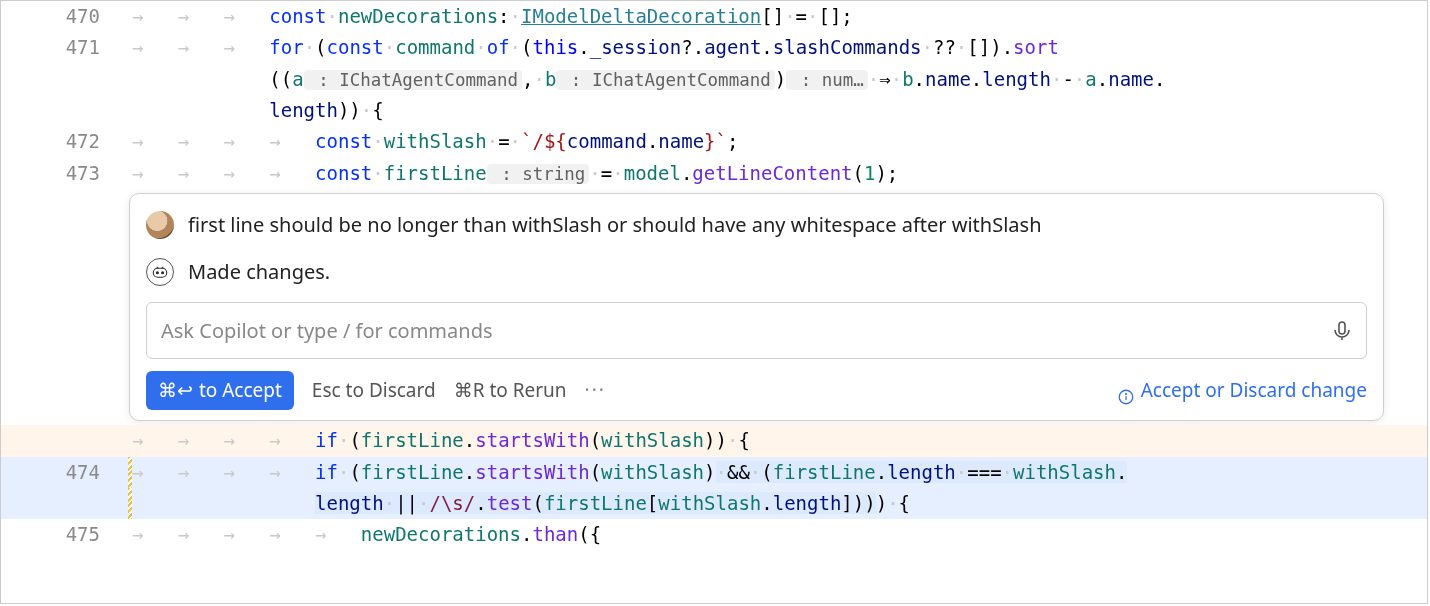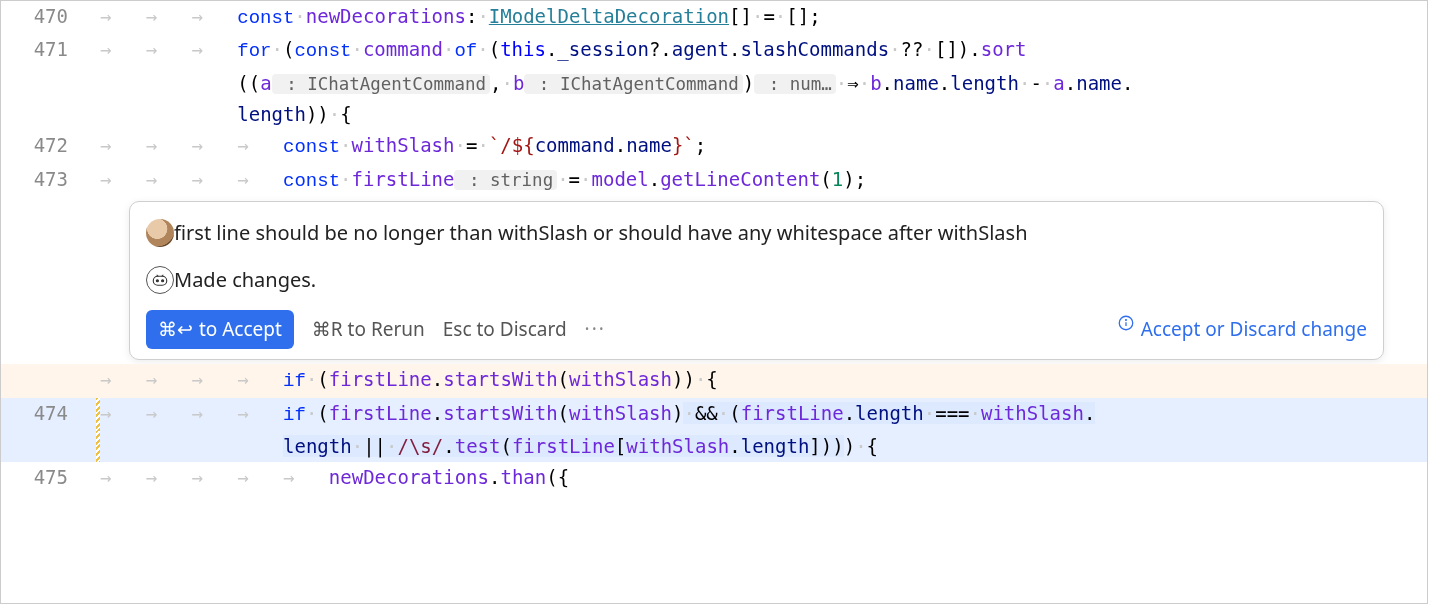--- a/index.html
+++ b/index.html
@@ -12,37 +12,38 @@
     line-height: 1.65;
   }
   .editor {
     border: 1px solid #ccc;
     width: 1428px;
     height: 604px;
     overflow: hidden;
   }
   .row {
     display: flex;
+    padding-left: 32px;
   }
   .gutter {
     width: 95px;
     flex-shrink: 0;
     text-align: right;
     padding-right: 28px;
     color: #8a8a8a;
     user-select: none;
   }
   .code {
     white-space: pre;
     flex: 1;
     overflow: hidden;
   }
   .ws { color: #c9c9c9; }
-  .kw { color: #0431FA; font-family: Liberation Mono, monospace; }
-  .ident { color: #6d28d9; }
+  .kw { color: #0431FA; }
+  .ident { color: #0f766e; }
   .prop { color: #001080; }
   .method { color: #6d28d9; }
   .type { color: #267F99; text-decoration: underline; }
   .str { color: #A31515; }
   .strvar { color: #001080; }
   .num { color: #098658; }
   .op { color: #000; }
   .punc { color: #000; }
   .regex { color: #811F3F; }
   .thiskw { color: #0000ff; }
@@ -64,20 +65,21 @@
     background: #fff;
     box-shadow: 0 2px 8px rgba(0,0,0,0.08);
     padding: 14px 16px 10px 16px;
     font-family: -apple-system, "Segoe UI", system-ui, sans-serif;
     font-size: 20px;
     color: #222;
   }
   .chat-row {
     display: flex;
     align-items: center;
+    gap: 14px;
     margin-bottom: 14px;
   }
   .avatar {
     width: 28px; height: 28px; border-radius: 50%;
     background: radial-gradient(circle at 40% 35%, #e8c9a8 0 40%, #b0855c 42% 70%, #6a4a2c 72% 100%);
   }
   .bot-icon {
     width: 28px; height: 28px;
     display:flex; align-items:center; justify-content:center;
     border:1.5px solid #555; border-radius:50%;
@@ -100,21 +102,21 @@
     font-size:19px;
   }
   .footer .pill {
     background:#2f6fed; color:#fff; border-radius:6px;
     padding:4px 12px; display:flex; align-items:center; gap:6px;
     cursor:pointer;
   }
   .footer .hintkey { color:#555; }
   .footer .dots { color:#888; cursor:pointer; letter-spacing:2px; }
   .footer .spacer { flex:1; }
-  .footer .info { color:#2f6fed; display:flex; align-items:flex-start; gap:6px; }
+  .footer .info { color:#2f6fed; display:flex; align-items:flex-end; gap:6px; }
   .footer .info svg { width:18px; height:18px; }
   .row-del {
     background: #fff5ea;
   }
   .row-add {
     background: #e5efff;
     justify-content: space-between;
   }
   .row-add .gutter::after {
     content:"";
@@ -178,27 +180,34 @@
         <div class="bot-icon">
           <svg viewBox="0 0 24 24" fill="none" stroke="#333" stroke-width="1.5">
             <rect x="3" y="7" width="18" height="12" rx="6"></rect>
             <circle cx="8.5" cy="13" r="1.4" fill="#333"></circle>
             <circle cx="15.5" cy="13" r="1.4" fill="#333"></circle>
             <path d="M8 5c0 2 1 2 2 2M16 5c0 2-1 2-2 2"></path>
           </svg>
         </div>
         <div>Made changes.</div>
       </div>
+      <div class="input-row">
+        <input placeholder="Ask Copilot or type / for commands" style="">
+        <svg class="mic" viewBox="0 0 24 24" fill="none" stroke="currentColor" stroke-width="1.6">
+          <rect x="9" y="3" width="6" height="12" rx="3"></rect>
+          <path d="M5 11a7 7 0 0 0 14 0M12 18v3"></path>
+        </svg>
+      </div>
       <div class="footer">
         <div class="pill">
           <span>⌘↩︎</span>
           <span>to Accept</span>
         </div>
+        <div class="hintkey">Esc to Discard</div>
         <div class="hintkey">⌘R to Rerun</div>
-        <div class="hintkey">Esc to Discard</div>
         <div class="dots">···</div>
         <div class="spacer"></div>
         <div class="info">
           <svg viewBox="0 0 24 24" fill="none" stroke="currentColor" stroke-width="1.7">
               <circle cx="12" cy="12" r="9"></circle>
               <line x1="12" y1="11" x2="12" y2="16"></line>
               <circle cx="12" cy="8" r="0.6" fill="currentColor"></circle>
             </svg>
           <span>Accept or Discard change</span>
         </div>

